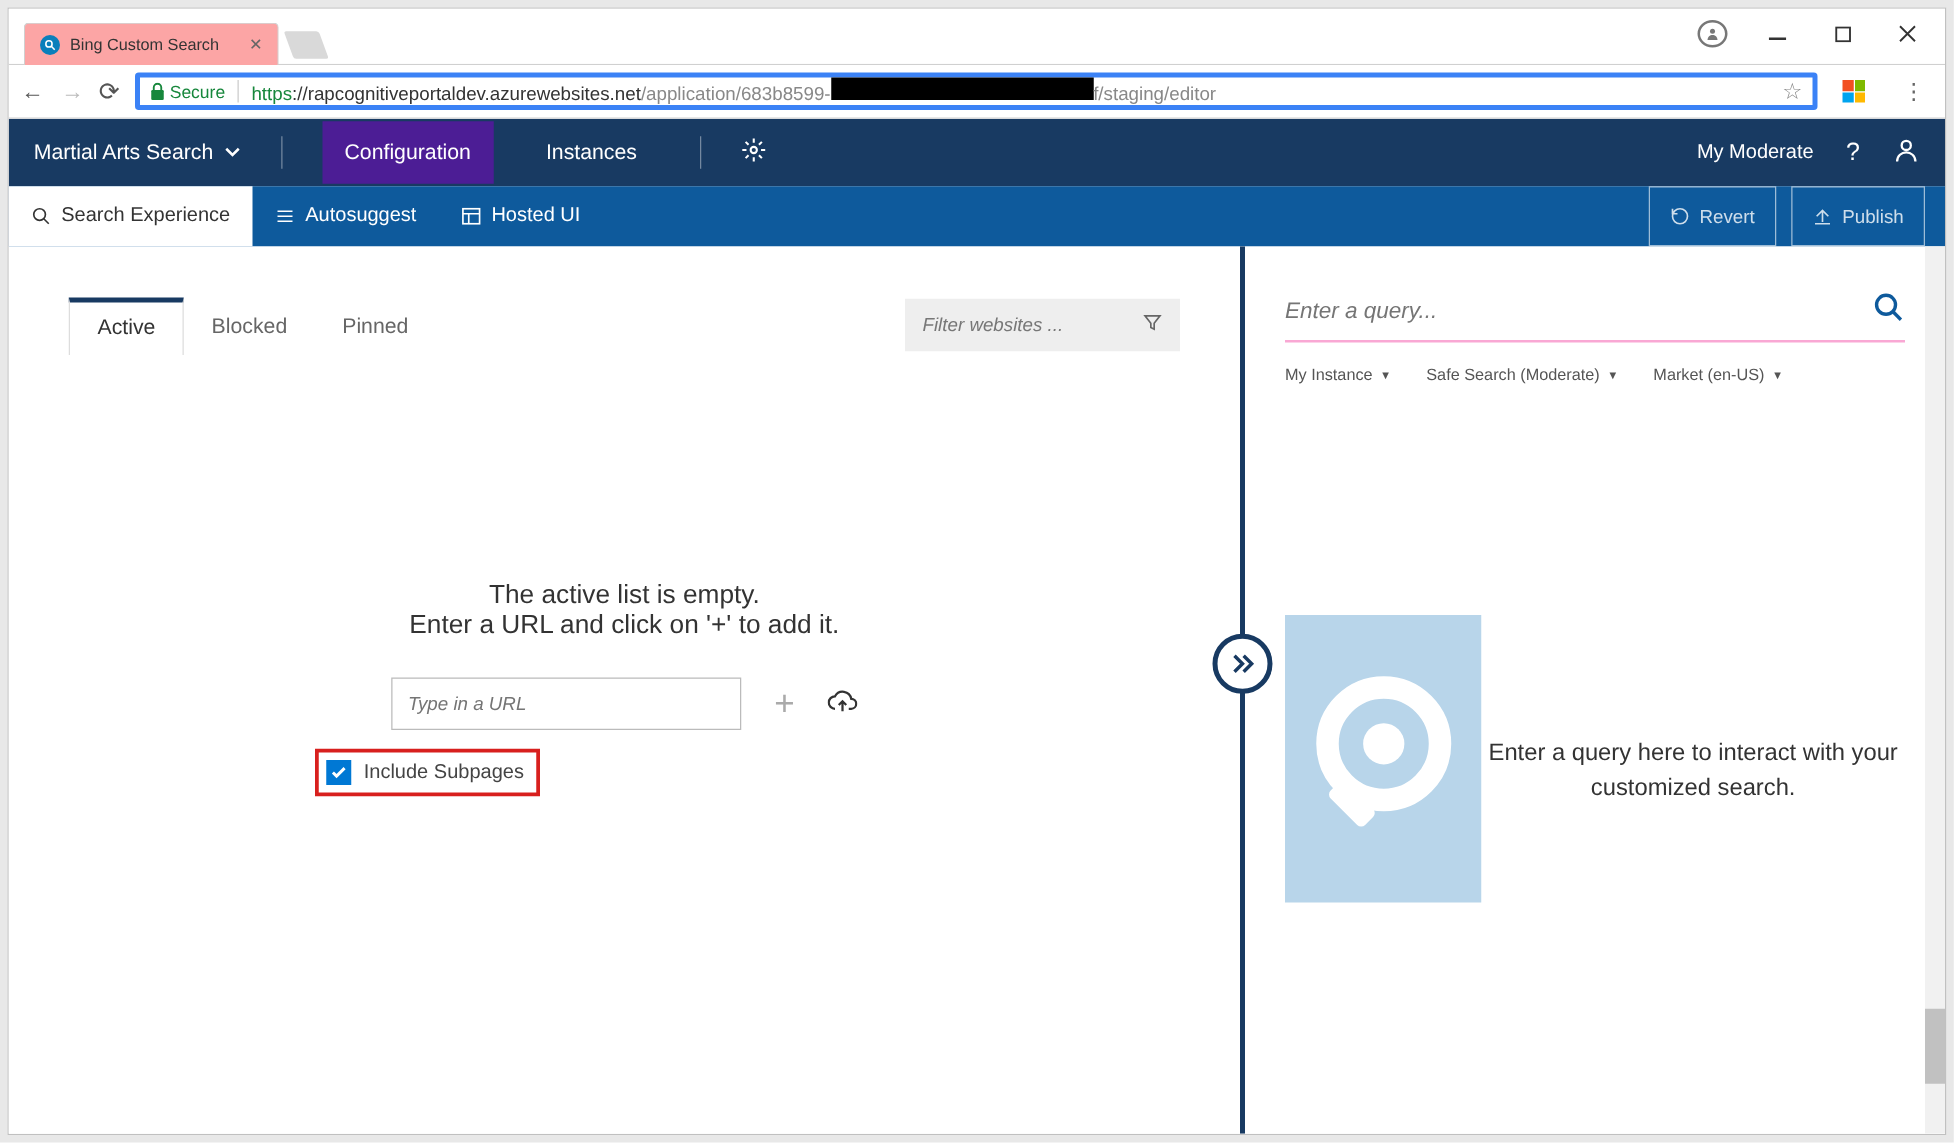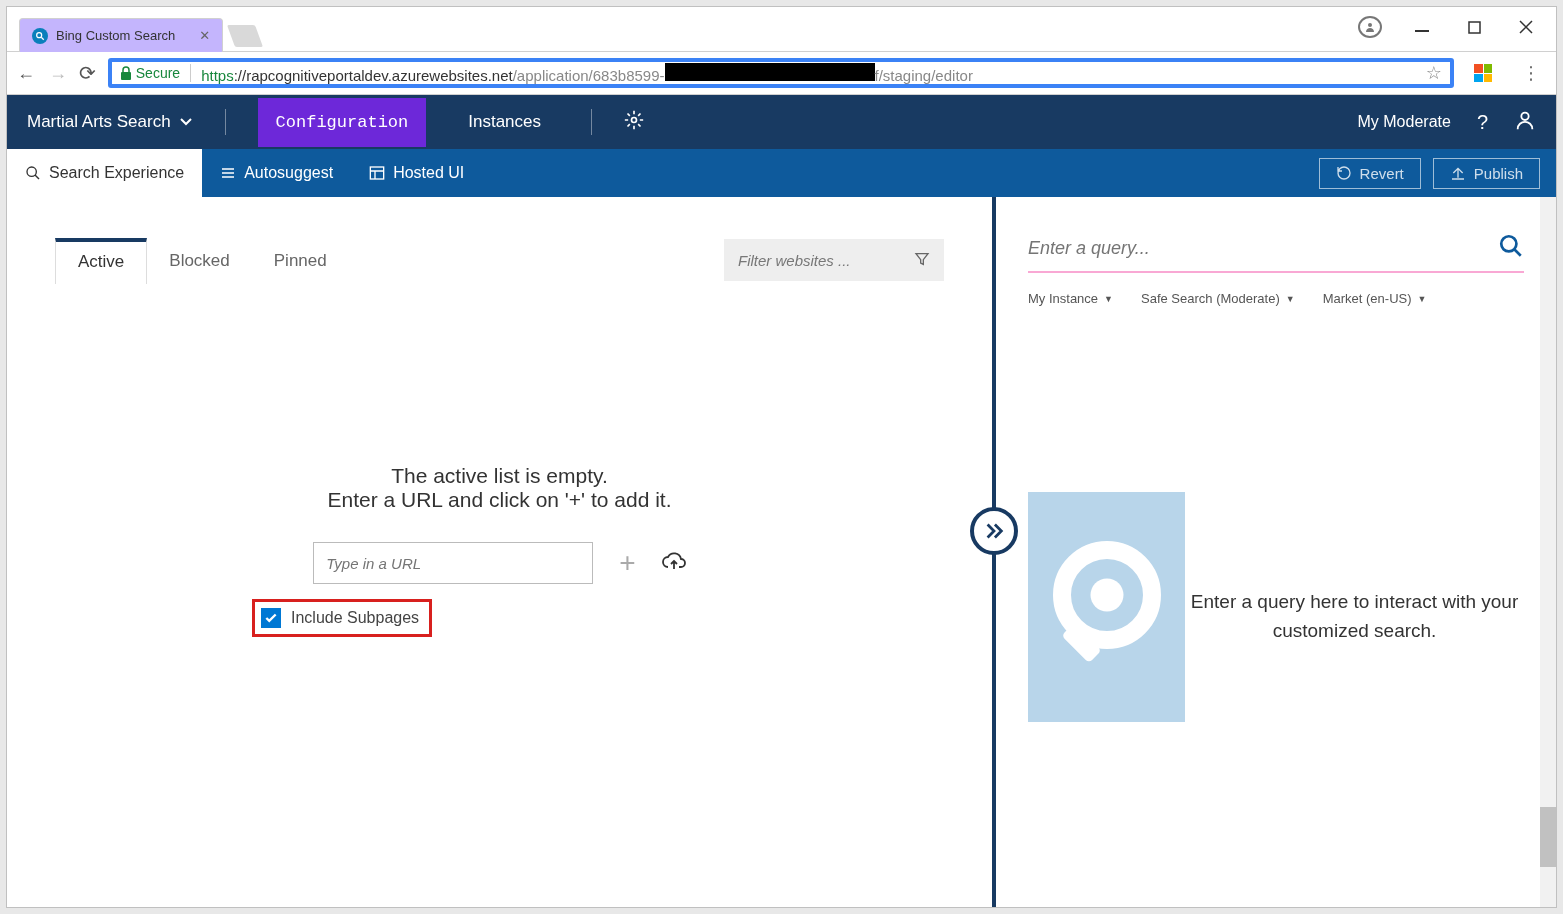--- a/index.html
+++ b/index.html
@@ -1,21 +1,21 @@
 <!DOCTYPE html>
 <html><head>
   <meta charset="utf-8">
   <style>
     * { margin: 0; padding: 0; box-sizing: border-box; font-family: 'Segoe UI', Tahoma, sans-serif; }
     body { width: 1563px; height: 914px; background: #e8e8e8; padding: 6px; overflow: hidden; }
     .window { width: 100%; height: 100%; background: #fff; display: flex; flex-direction: column; border: 1px solid #c0c0c0; position: relative; }
 
     
     .titlebar { height: 44px; background: #fff; display: flex; align-items: flex-end; position: relative; }
-    .tab { display: flex; align-items: center; height: 34px; padding: 14px 12px; background: #c4b5fd; border: 1px solid #d0d0d0; border-bottom: none; border-top-left-radius: 4px; border-top-right-radius: 4px; margin-left: 12px; position: relative; top: 1px; z-index: 2; }
+    .tab { display: flex; align-items: center; height: 34px; padding: 14px 12px; background: #fca5a5; border: 1px solid #d0d0d0; border-bottom: none; border-top-left-radius: 4px; border-top-right-radius: 4px; margin-left: 12px; position: relative; top: 1px; z-index: 2; }
     .tab-favicon { width: 16px; height: 16px; background: #0a7fbb; border-radius: 50%; display: flex; align-items: center; justify-content: center; margin-right: 8px; color: #fff; font-size: 10px; }
     .tab-title { font-size: 13px; color: #333; }
     .tab-close { margin-left: 24px; color: #666; font-size: 13px; cursor: pointer; }
     .new-tab { width: 28px; height: 22px; background: #d9d9d9; margin-left: 8px; margin-bottom: 4px; transform: skewX(20deg); border-radius: 2px; }
     .win-controls { position: absolute; right: 0; top: 0; height: 40px; display: flex; align-items: center; gap: 28px; padding: 0 18px; color: #333; }
     .win-controls span { display: flex; align-items: center; justify-content: center; width: 24px; cursor: pointer; }
     .win-user { width: 22px; height: 22px; border: 2px solid #777; border-radius: 50%; display:flex; align-items:center; justify-content:center; }
 
     .addressbar { height: 44px; background: #fff; border-top: 1px solid #d0d0d0; border-bottom: 1px solid #d0d0d0; display: flex; align-items: center; padding: 0 10px; gap: 12px; }
     .nav-arrows { display: flex; align-items: center; gap: 14px; color: #555; font-size: 18px; }
@@ -31,25 +31,25 @@
     .ext-icon { width: 18px; height: 18px; margin-left: 8px; display: grid; grid-template-columns: 1fr 1fr; grid-template-rows: 1fr 1fr; gap: 1px; }
     .ext-icon span:nth-child(1){background:#f25022}.ext-icon span:nth-child(2){background:#7fba00}.ext-icon span:nth-child(3){background:#00a4ef}.ext-icon span:nth-child(4){background:#ffb900}
     .dots { color: #666; font-size: 18px; padding: 0 6px; margin-left: 12px; cursor: pointer; }
 
     
     .app { flex: 1; display: flex; flex-direction: column; background: #fff; overflow: hidden; }
     .header-dark { height: 54px; background: #183a62; display: flex; align-items: center; color: #fff; padding: 0 20px; gap: 24px; }
     .app-name { font-size: 17px; display: flex; align-items: center; gap: 8px; cursor: pointer; }
     .vdiv { width: 1px; height: 26px; background: rgba(255,255,255,.4); margin: 0 8px; }
     .hnav-item { font-size: 17px; padding: 15px 18px; cursor: pointer; }
-    .hnav-item.active { background: #6d28d9; font-family: Liberation Mono, monospace; }
+    .hnav-item.active { background: #4c1d95; }
     .header-right { margin-left: auto; display: flex; align-items: center; gap: 26px; font-size: 16px; }
     .header-right .hicon { cursor: pointer; }
 
-    .subheader { height: 48px; background: #0e5a9c; display: flex; align-items: center; padding: 0 0 0 0; color: #fff; }
+    .subheader { height: 48px; background: #0e5a9c; display: flex; padding: 0 0 0 0; color: #fff; }
     .sub-tab { display: flex; align-items: center; gap: 8px; padding: 0 18px; height: 100%; cursor: pointer; font-size: 16px; }
     .sub-tab.active { background: #fff; color: #333; }
     .sub-right { margin-left: auto; display: flex; gap: 12px; padding-right: 16px; }
     .sub-btn { border: 1px solid rgba(255,255,255,.6); padding: 6px 16px; font-size: 15px; color: rgba(255,255,255,.8); display: flex; align-items: center; gap: 8px; cursor: pointer; }
 
     .content { flex: 1; display: flex; position: relative; overflow: hidden; }
 
     
     .left { flex: 1; padding: 40px 48px 0 48px; display: flex; flex-direction: column; height: 100%; overflow:hidden; }
     .tabs-row { display: flex; align-items: center; border-bottom: 1px solid transparent; }

